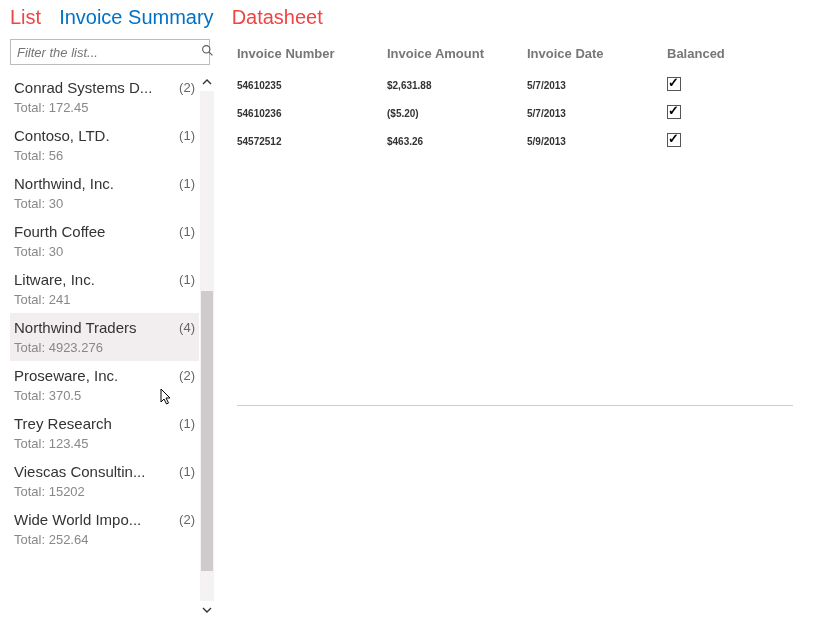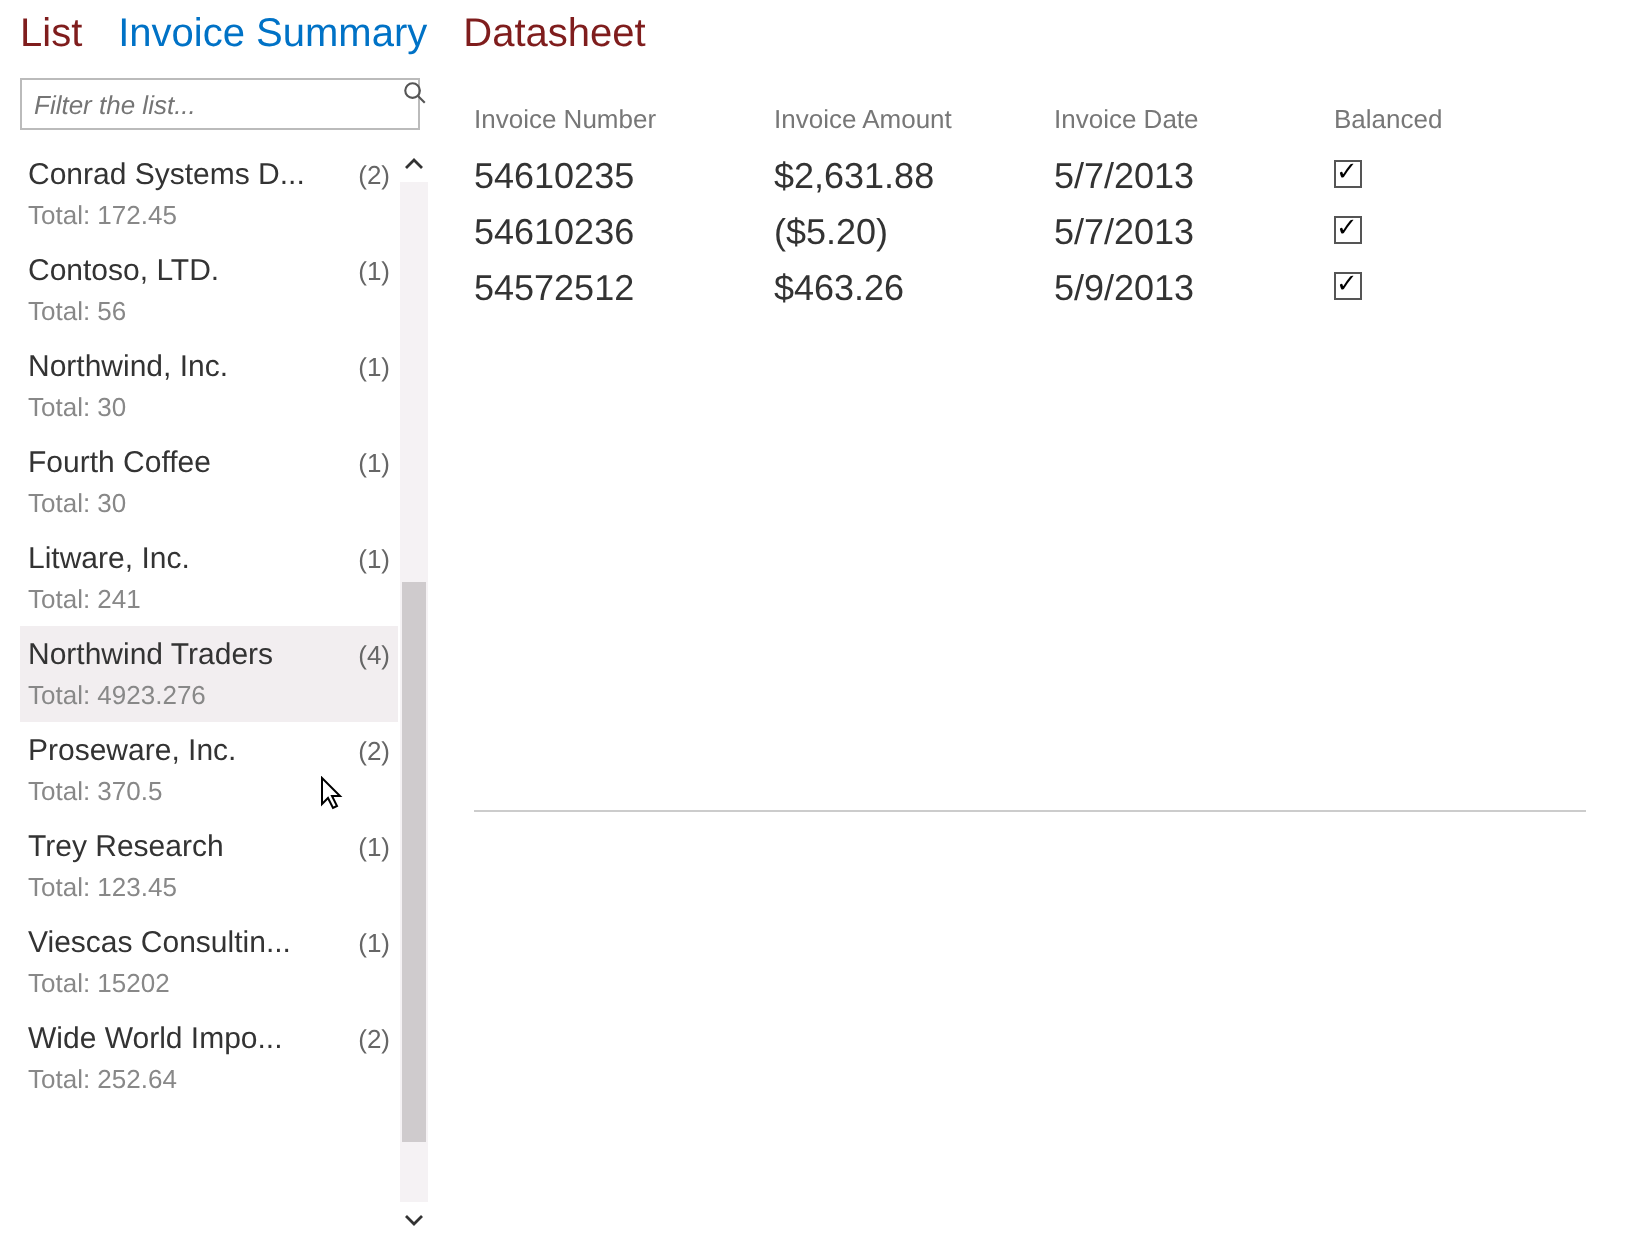--- a/index.html
+++ b/index.html
@@ -13,39 +13,39 @@
     overflow: hidden;
   }
   .tabs {
     display: flex;
     gap: 18px;
     padding: 6px 10px 10px 10px;
   }
   .tab {
     font-size: 20px;
     font-weight: 300;
-    color: #7f1d1d;
+    color: #ef4444;
     cursor: pointer;
   }
   .tab.active {
     color: #0072c6;
   }
   .main {
     display: flex;
     height: calc(100% - 42px);
   }
   .sidebar {
     width: 215px;
     display: flex;
     flex-direction: column;
     padding-left: 10px;
   }
   .filter-wrap {
     display: flex;
-    align-items: flex-start;
+    align-items: center;
     border: 1px solid #bbb;
     height: 26px;
     margin-bottom: 8px;
     margin-right: 5px;
   }
   .filter-input {
     flex: 1;
     border: none;
     outline: none;
     font-size: 13px;
@@ -133,31 +133,32 @@
   .content {
     flex: 1;
     padding-left: 22px;
     padding-right: 20px;
   }
   .table {
     width: 100%;
   }
   .thead, .trow {
     display: flex;
-    align-items: flex-end;
+    align-items: center;
     height: 28px;
+    font-weight: bold;
   }
   .thead {
     color: #777;
     font-size: 13px;
     margin-bottom:4px;
   }
   .trow {
     color: #333;
-    font-size: 18px;
+    font-size: 10px;
   }
   .col-num { width: 150px; }
   .col-amt { width: 140px; }
   .col-date { width: 140px; }
   .col-bal { width: 100px; }
   .checkbox {
     display:inline-block;
     width:14px;
     height:14px;
     border:1px solid #555;

